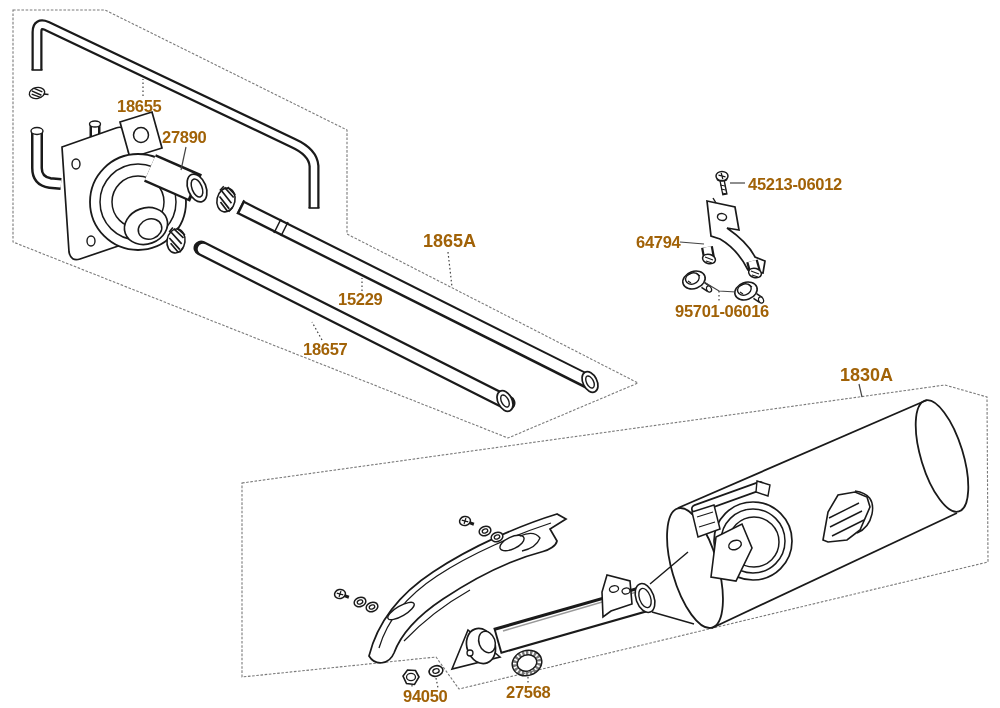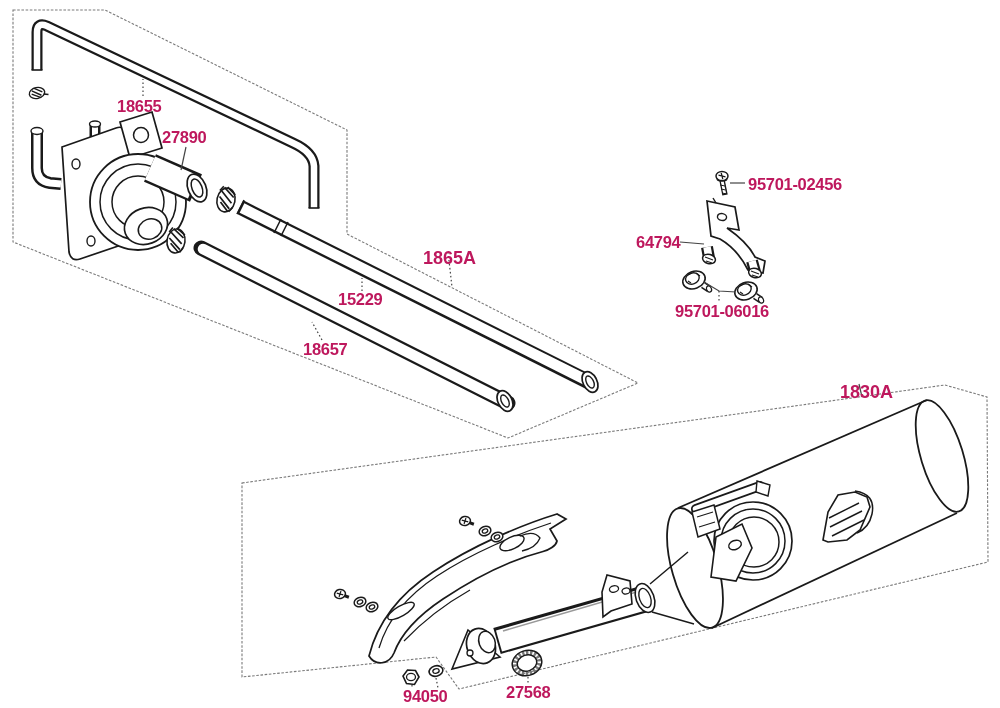--- a/index.html
+++ b/index.html
@@ -1,21 +1,21 @@
 <!DOCTYPE html>
 <html><head>
 <meta charset="utf-8">
 <style>
   html,body{margin:0;padding:0;background:#fff;}
   .stage{position:relative;width:1000px;height:708px;background:#fff;overflow:hidden;
          font-family:"Liberation Sans",sans-serif;}
   .stage svg{position:absolute;left:0;top:0;}
-  .lbl{position:absolute;font-weight:bold;font-size:16.5px;line-height:1;color:#be185d;
+  .lbl{position:absolute;font-weight:bold;font-size:16.5px;line-height:1;color:#a16207;
        letter-spacing:-0.3px;white-space:nowrap;}
-  .lbl.big{font-size:18px;letter-spacing:0;margin-top:17px;}
+  .lbl.big{font-size:18px;letter-spacing:0;}
 </style>
 </head>
 <body>
 
 <div class="stage">
 <svg width="1000" height="708" viewBox="0 0 1000 708">
   <defs>
     <g id="clampIcon">
       <ellipse rx="9" ry="12" fill="#fff" stroke="#1a1a1a" stroke-width="1.6"></ellipse>
       <path d="M-6,-8 L6,2 M-7,-2 L5,8 M-5,3 L4,11 M-4,-12 L7,-4 M-1,-13 L8,-7" stroke="#1a1a1a" stroke-width="1.7" fill="none"></path>
@@ -220,19 +220,19 @@
       <line x1="859" y1="384" x2="862" y2="397"></line>
     </g>
   </g>
 </svg>
 
   <div class="lbl" style="left:117px;top:98px">18655</div>
   <div class="lbl" style="left:162px;top:129px">27890</div>
   <div class="lbl big" style="left:423px;top:232px">1865A</div>
   <div class="lbl" style="left:338px;top:291px">15229</div>
   <div class="lbl" style="left:303px;top:341px">18657</div>
-  <div class="lbl" style="left:748px;top:176px">95701-02456</div>
+  <div class="lbl" style="left:748px;top:176px">45213-06012</div>
   <div class="lbl" style="left:636px;top:234px">64794</div>
   <div class="lbl" style="left:675px;top:303px">95701-06016</div>
   <div class="lbl big" style="left:840px;top:366px">1830A</div>
   <div class="lbl" style="left:403px;top:688px">94050</div>
   <div class="lbl" style="left:506px;top:684px">27568</div>
 </div>
 
 </body></html>

